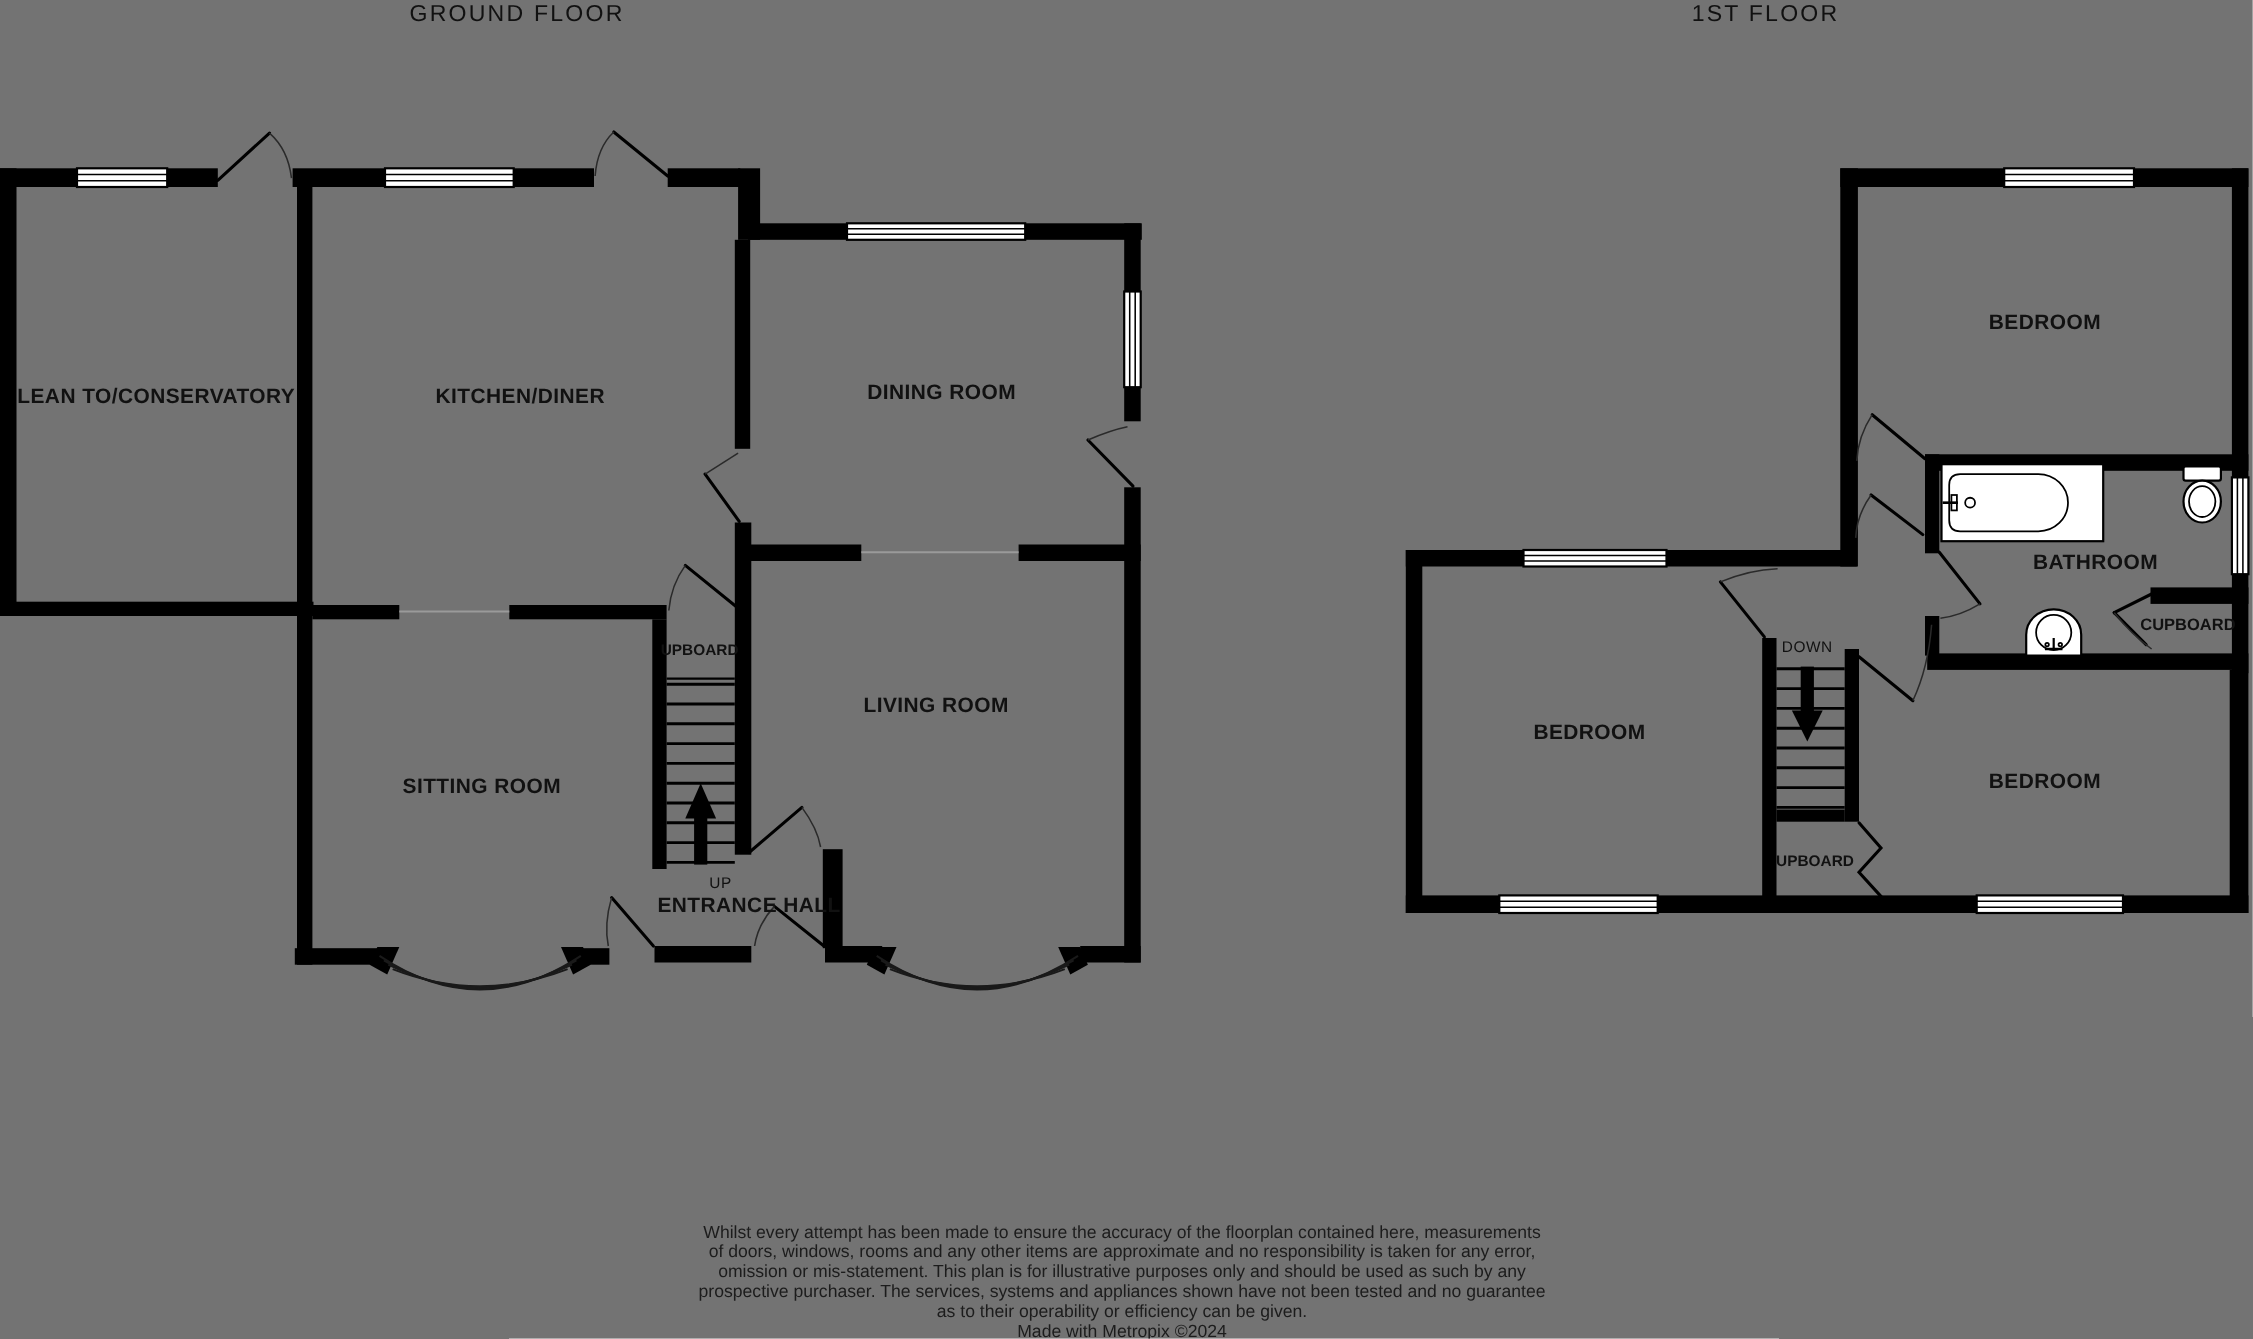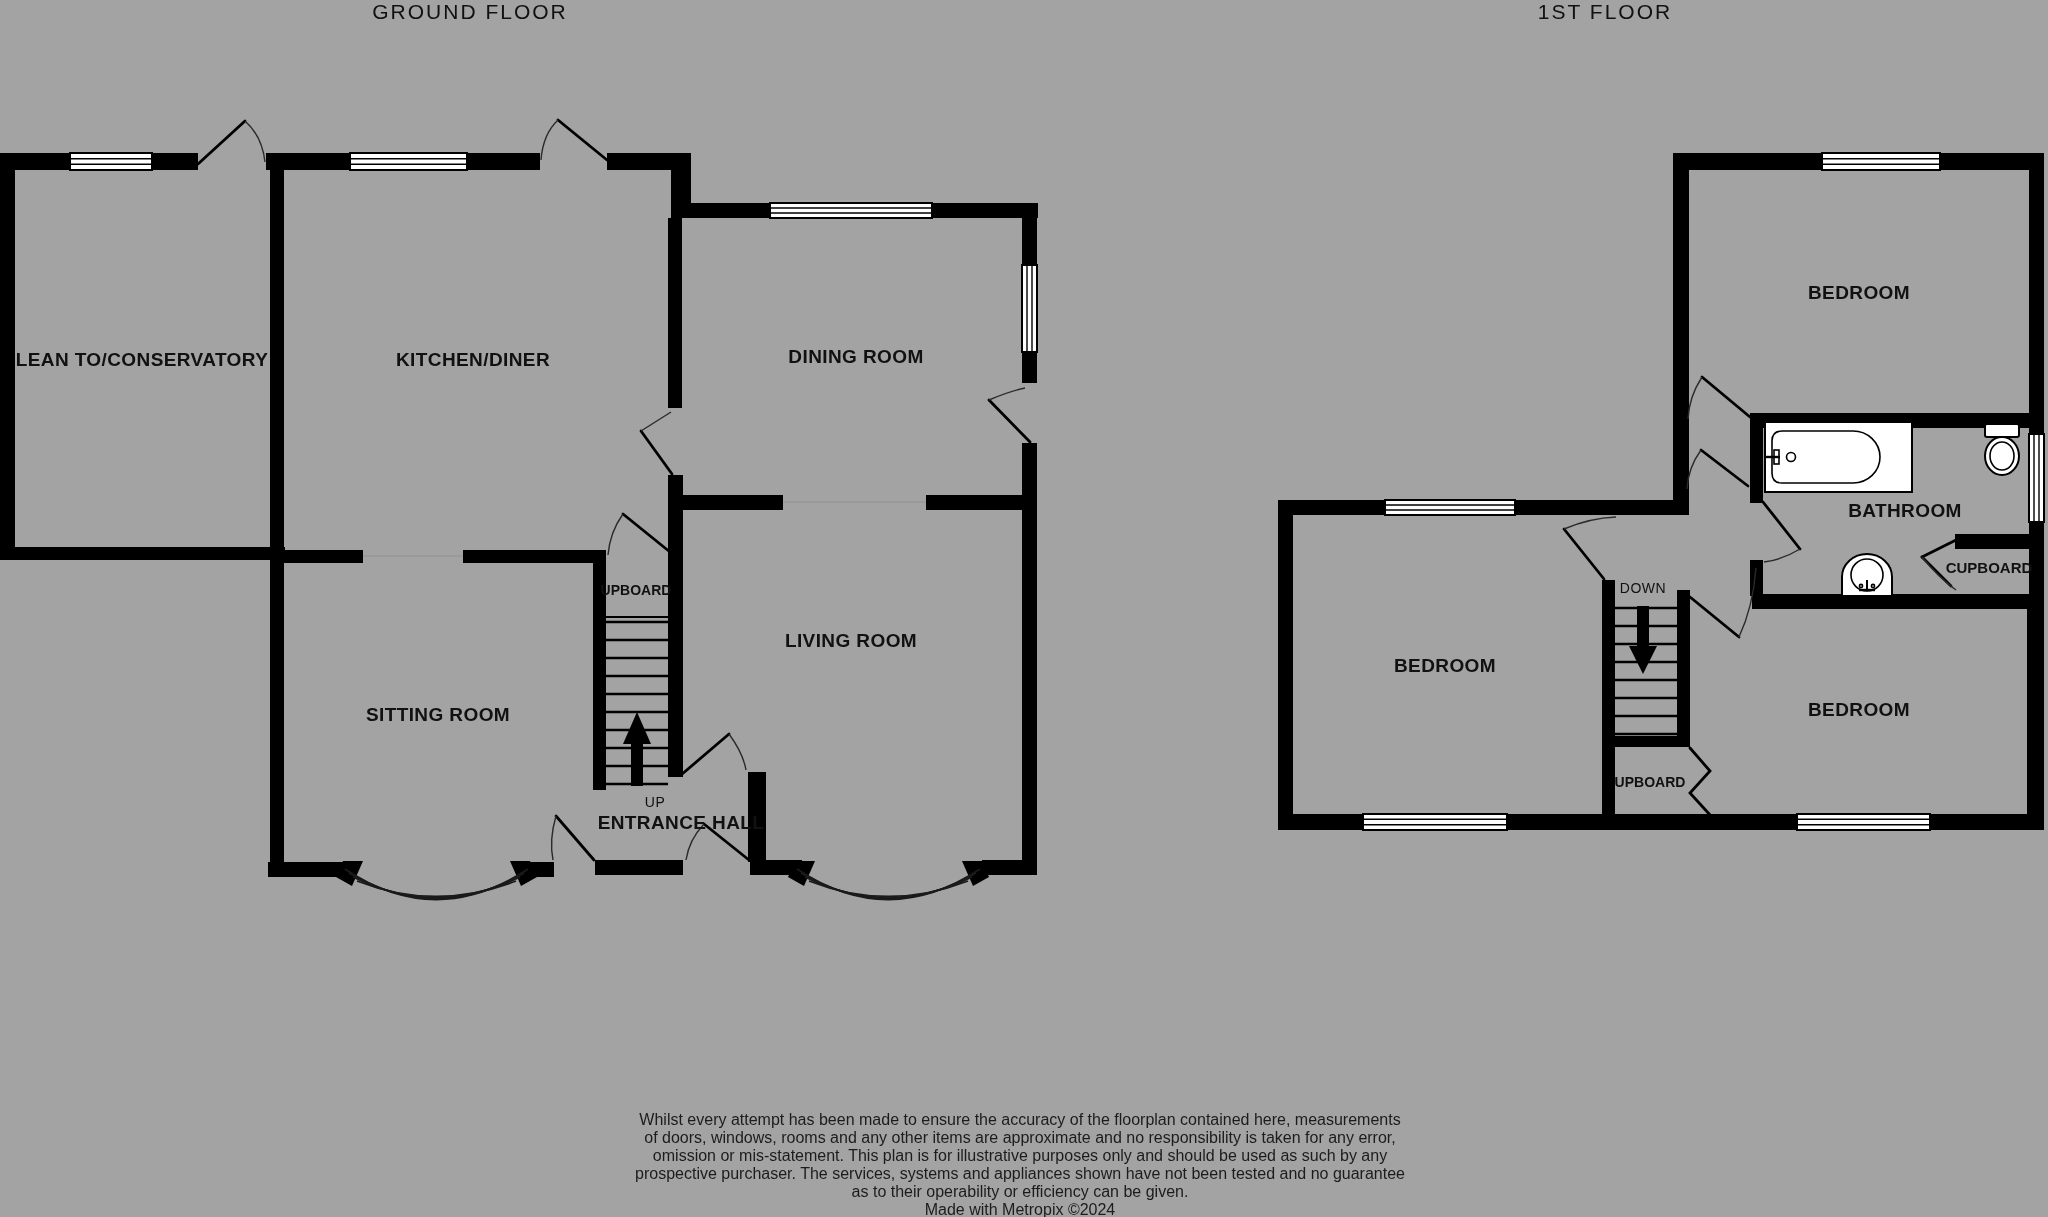--- a/index.html
+++ b/index.html
@@ -1,16 +1,16 @@
 <!DOCTYPE html>
 <html><head>
 <meta charset="utf-8">
 <style>
   html,body{margin:0;padding:0;background:#ffffff;}
-  .canvas{position:relative;width:2048px;height:1217px;background:#a3a3a3;overflow:hidden;
+  .canvas{position:relative;width:2048px;height:1217px;background:#737373;overflow:hidden;
           font-family:"Liberation Sans", sans-serif;}
   svg{display:block}
   .wall{fill:#000000;stroke:none}
   .win{fill:#ffffff;stroke:#000000;stroke-width:2}
   .winline{stroke:#000000;stroke-width:1.4}
   .leaf{stroke:#000000;stroke-width:2.8;fill:none;stroke-linecap:round}
   .arc{stroke:#2a2a2a;stroke-width:1.4;fill:none}
   .openline{stroke:#9a9a9a;stroke-width:1.8}
   .tread{stroke:#000000;stroke-width:2.6}
   .bayline{stroke:#1a1a1a;stroke-width:1.8;fill:none}

